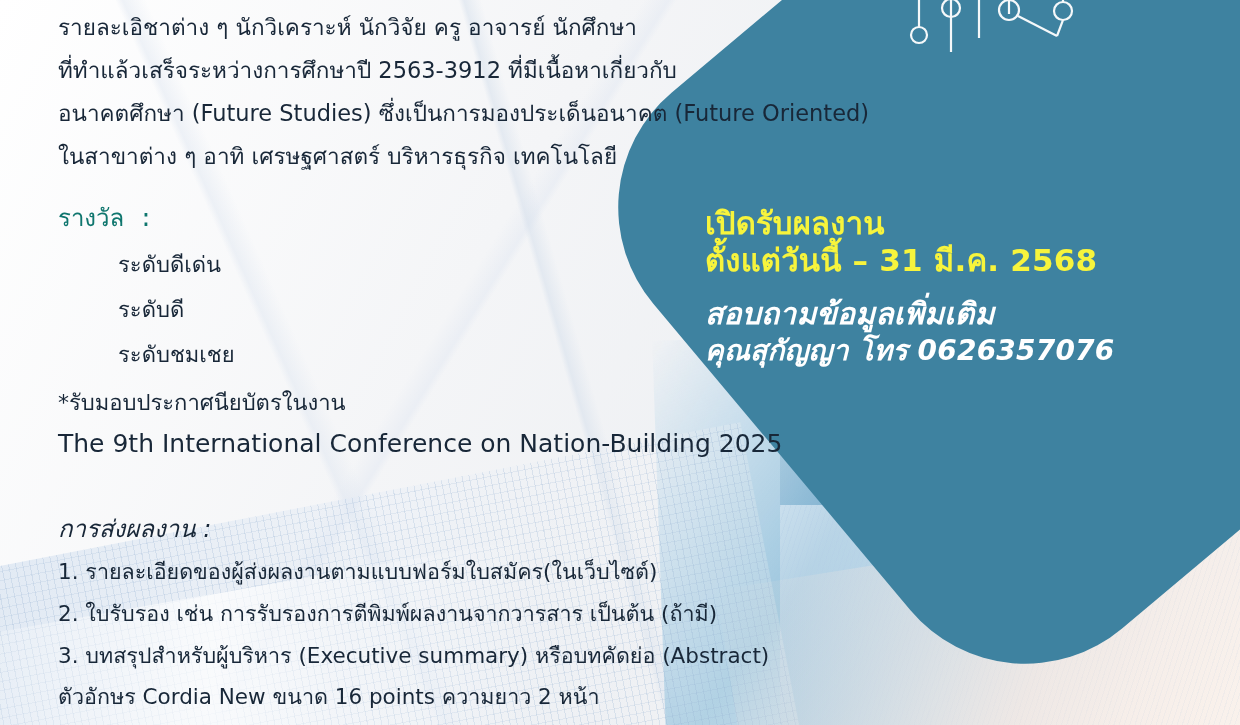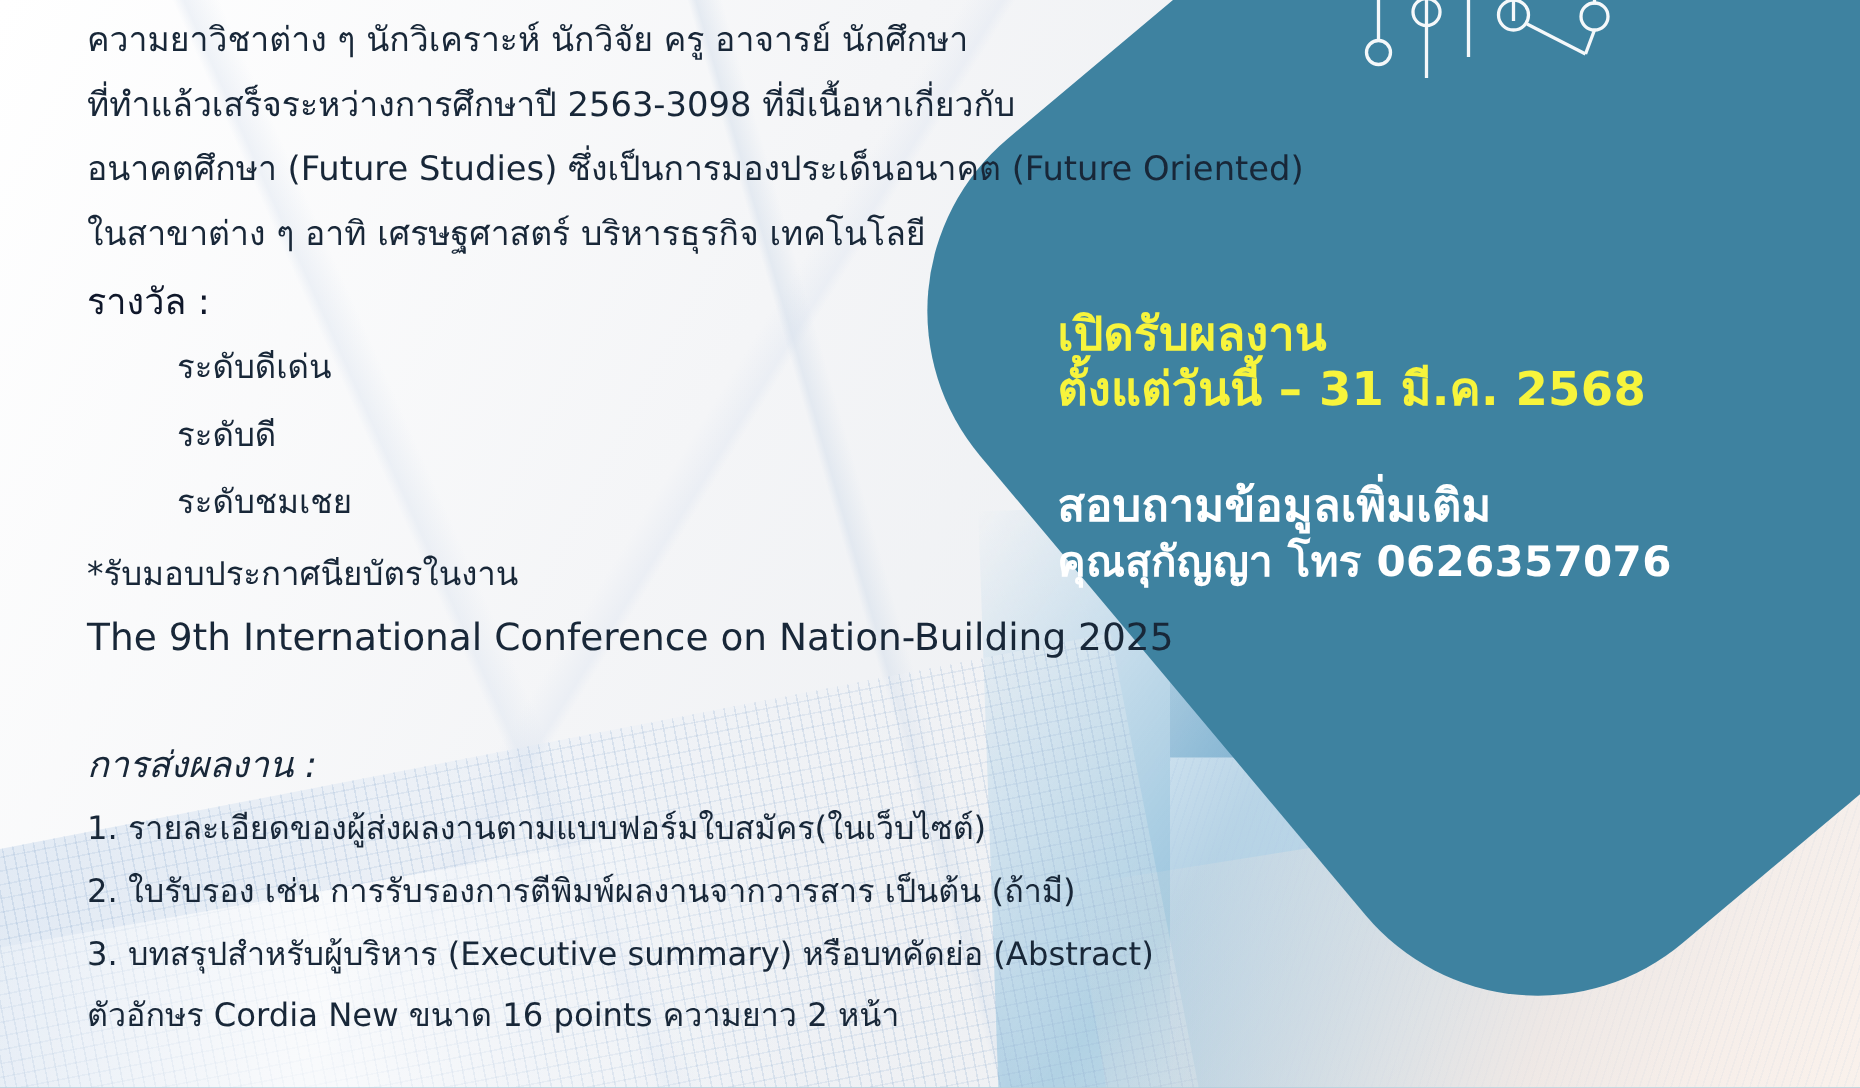--- a/index.html
+++ b/index.html
@@ -134,21 +134,22 @@
   }
   .badge-line {
     font-size:31px;
     font-weight:bold;
     line-height:1.19;
     color:#f7f43c;
     letter-spacing:.2px;
     white-space:nowrap;
   }
   .badge-sub {
-    margin-top:40px;
+    margin-top:16px;
+    font-style:italic;
   }
   .badge-sub-line {
     font-size:30px;
     font-weight:bold;
     line-height:1.27;
     color:#ffffff;
     letter-spacing:.2px;
     white-space:nowrap;
   }
   .badge-sub-line.big { font-size:28px; }
@@ -162,25 +163,26 @@
     color:#172536;
   }
   .para-line {
     font-size:22.5px;
     line-height:43px;
     color:#182738;
     white-space:nowrap;
   }
 
   .h-award {
-    margin-top:1px;
+    margin-top:20px;
     font-size:24px;
     line-height:44px;
-    color:#0f172a;
-    white-space:nowrap;
+    color:#0f766e;
+    white-space:nowrap;
+    font-family:Liberation Mono, monospace;
   }
   .award-item {
     margin-left:60px;
     font-size:22px;
     line-height:45px;
     color:#182738;
     white-space:nowrap;
   }
   .note-line {
     margin-top:6px;
@@ -247,22 +249,22 @@
       <circle cx="158" cy="17" r="9"></circle>
       <line x1="158" y1="0" x2="158" y2="9"></line>
       <line x1="152" y1="42" x2="158" y2="26"></line>
     </g>
   </svg>
 
   <div class="content">
 
     <div style="height:6px"></div>
 
-    <div class="para-line">ความยาวิชาต่าง ๆ นักวิเคราะห์ นักวิจัย ครู อาจารย์ นักศึกษา</div>
-    <div class="para-line">ที่ทำแล้วเสร็จระหว่างการศึกษาปี 2563-3098 ที่มีเนื้อหาเกี่ยวกับ</div>
+    <div class="para-line">รายละเอิชาต่าง ๆ นักวิเคราะห์ นักวิจัย ครู อาจารย์ นักศึกษา</div>
+    <div class="para-line">ที่ทำแล้วเสร็จระหว่างการศึกษาปี 2563-3912 ที่มีเนื้อหาเกี่ยวกับ</div>
     <div class="para-line">อนาคตศึกษา (Future Studies) ซึ่งเป็นการมองประเด็นอนาคต (Future Oriented)</div>
     <div class="para-line">ในสาขาต่าง ๆ อาทิ เศรษฐศาสตร์ บริหารธุรกิจ เทคโนโลยี</div>
 
     <div class="h-award">รางวัล :</div>
     <div class="award-item">ระดับดีเด่น</div>
     <div class="award-item">ระดับดี</div>
     <div class="award-item">ระดับชมเชย</div>
 
     <div class="note-line">*รับมอบประกาศนียบัตรในงาน</div>
     <div class="conf-line">The 9th International Conference on Nation-Building 2025</div>

